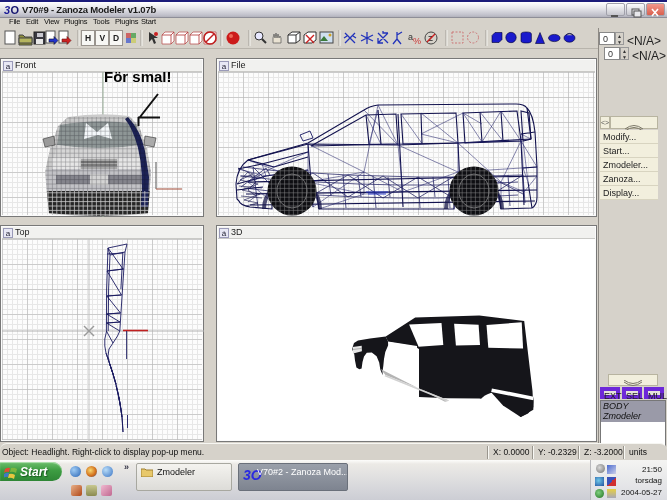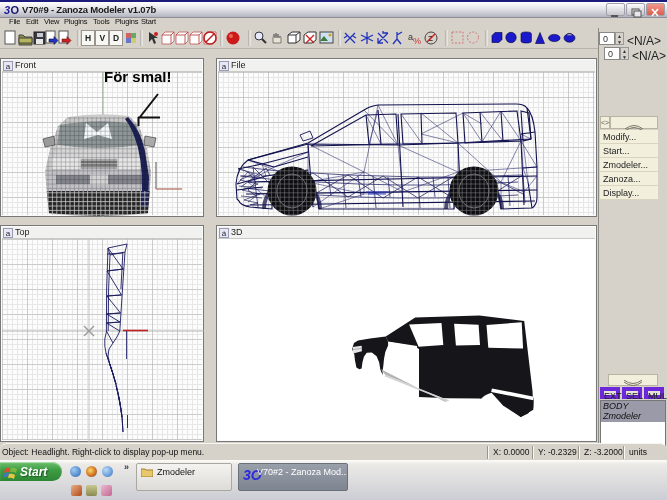--- a/index.html
+++ b/index.html
@@ -450,13 +450,24 @@
  <div class="tbtn" id="tbtn1">
   <svg class="abs" style="left:4px;top:3px" width="12" height="10" viewBox="0 0 12 10">
         <path d="M0,2 l4,0 l1,1 l7,0 l0,7 l-12,0 z" fill="#e8c86a" stroke="#a08030"></path>
       </svg>
   <span class="abs" style="left:20px;top:3px">Zmodeler</span>
  </div>
  <div class="tbtn" id="tbtn2">
   <span class="abs" style="left:4px;top:3px;font-size:14px;font-weight:bold;font-style:italic;color:#2a2ae0">3O</span>
   <span class="abs" style="left:18px;top:3px">V70#2 - Zanoza Mod...</span>
  </div>
+ <div id="tray">
+  <span class="trayico" style="left:5px;top:4px;border-radius:5px;background:radial-gradient(circle at 40% 40%,#d8d8d8,#707070)"></span>
+  <span class="trayico" style="left:16px;top:5px;background:linear-gradient(135deg,#4a6ad0,#ccd0e8)"></span>
+  <span class="trayico" style="left:4px;top:17px;background:radial-gradient(circle at 40% 40%,#70c8e8,#2050a0)"></span>
+  <span class="trayico" style="left:16px;top:17px;background:linear-gradient(135deg,#3a52b8 50%,#d03030 50%)"></span>
+  <span class="trayico" style="left:4px;top:29px;border-radius:5px;background:radial-gradient(circle at 40% 40%,#80d080,#207020)"></span>
+  <span class="trayico" style="left:16px;top:29px;background:linear-gradient(180deg,#e8d040,#a8a8b8)"></span>
+  <span class="traytxt" style="top:5px">21:50</span>
+  <span class="traytxt" style="top:16px">torsdag</span>
+  <span class="traytxt" style="top:28px">2004-05-27</span>
+ </div>
 </div>
 
 </body></html>

